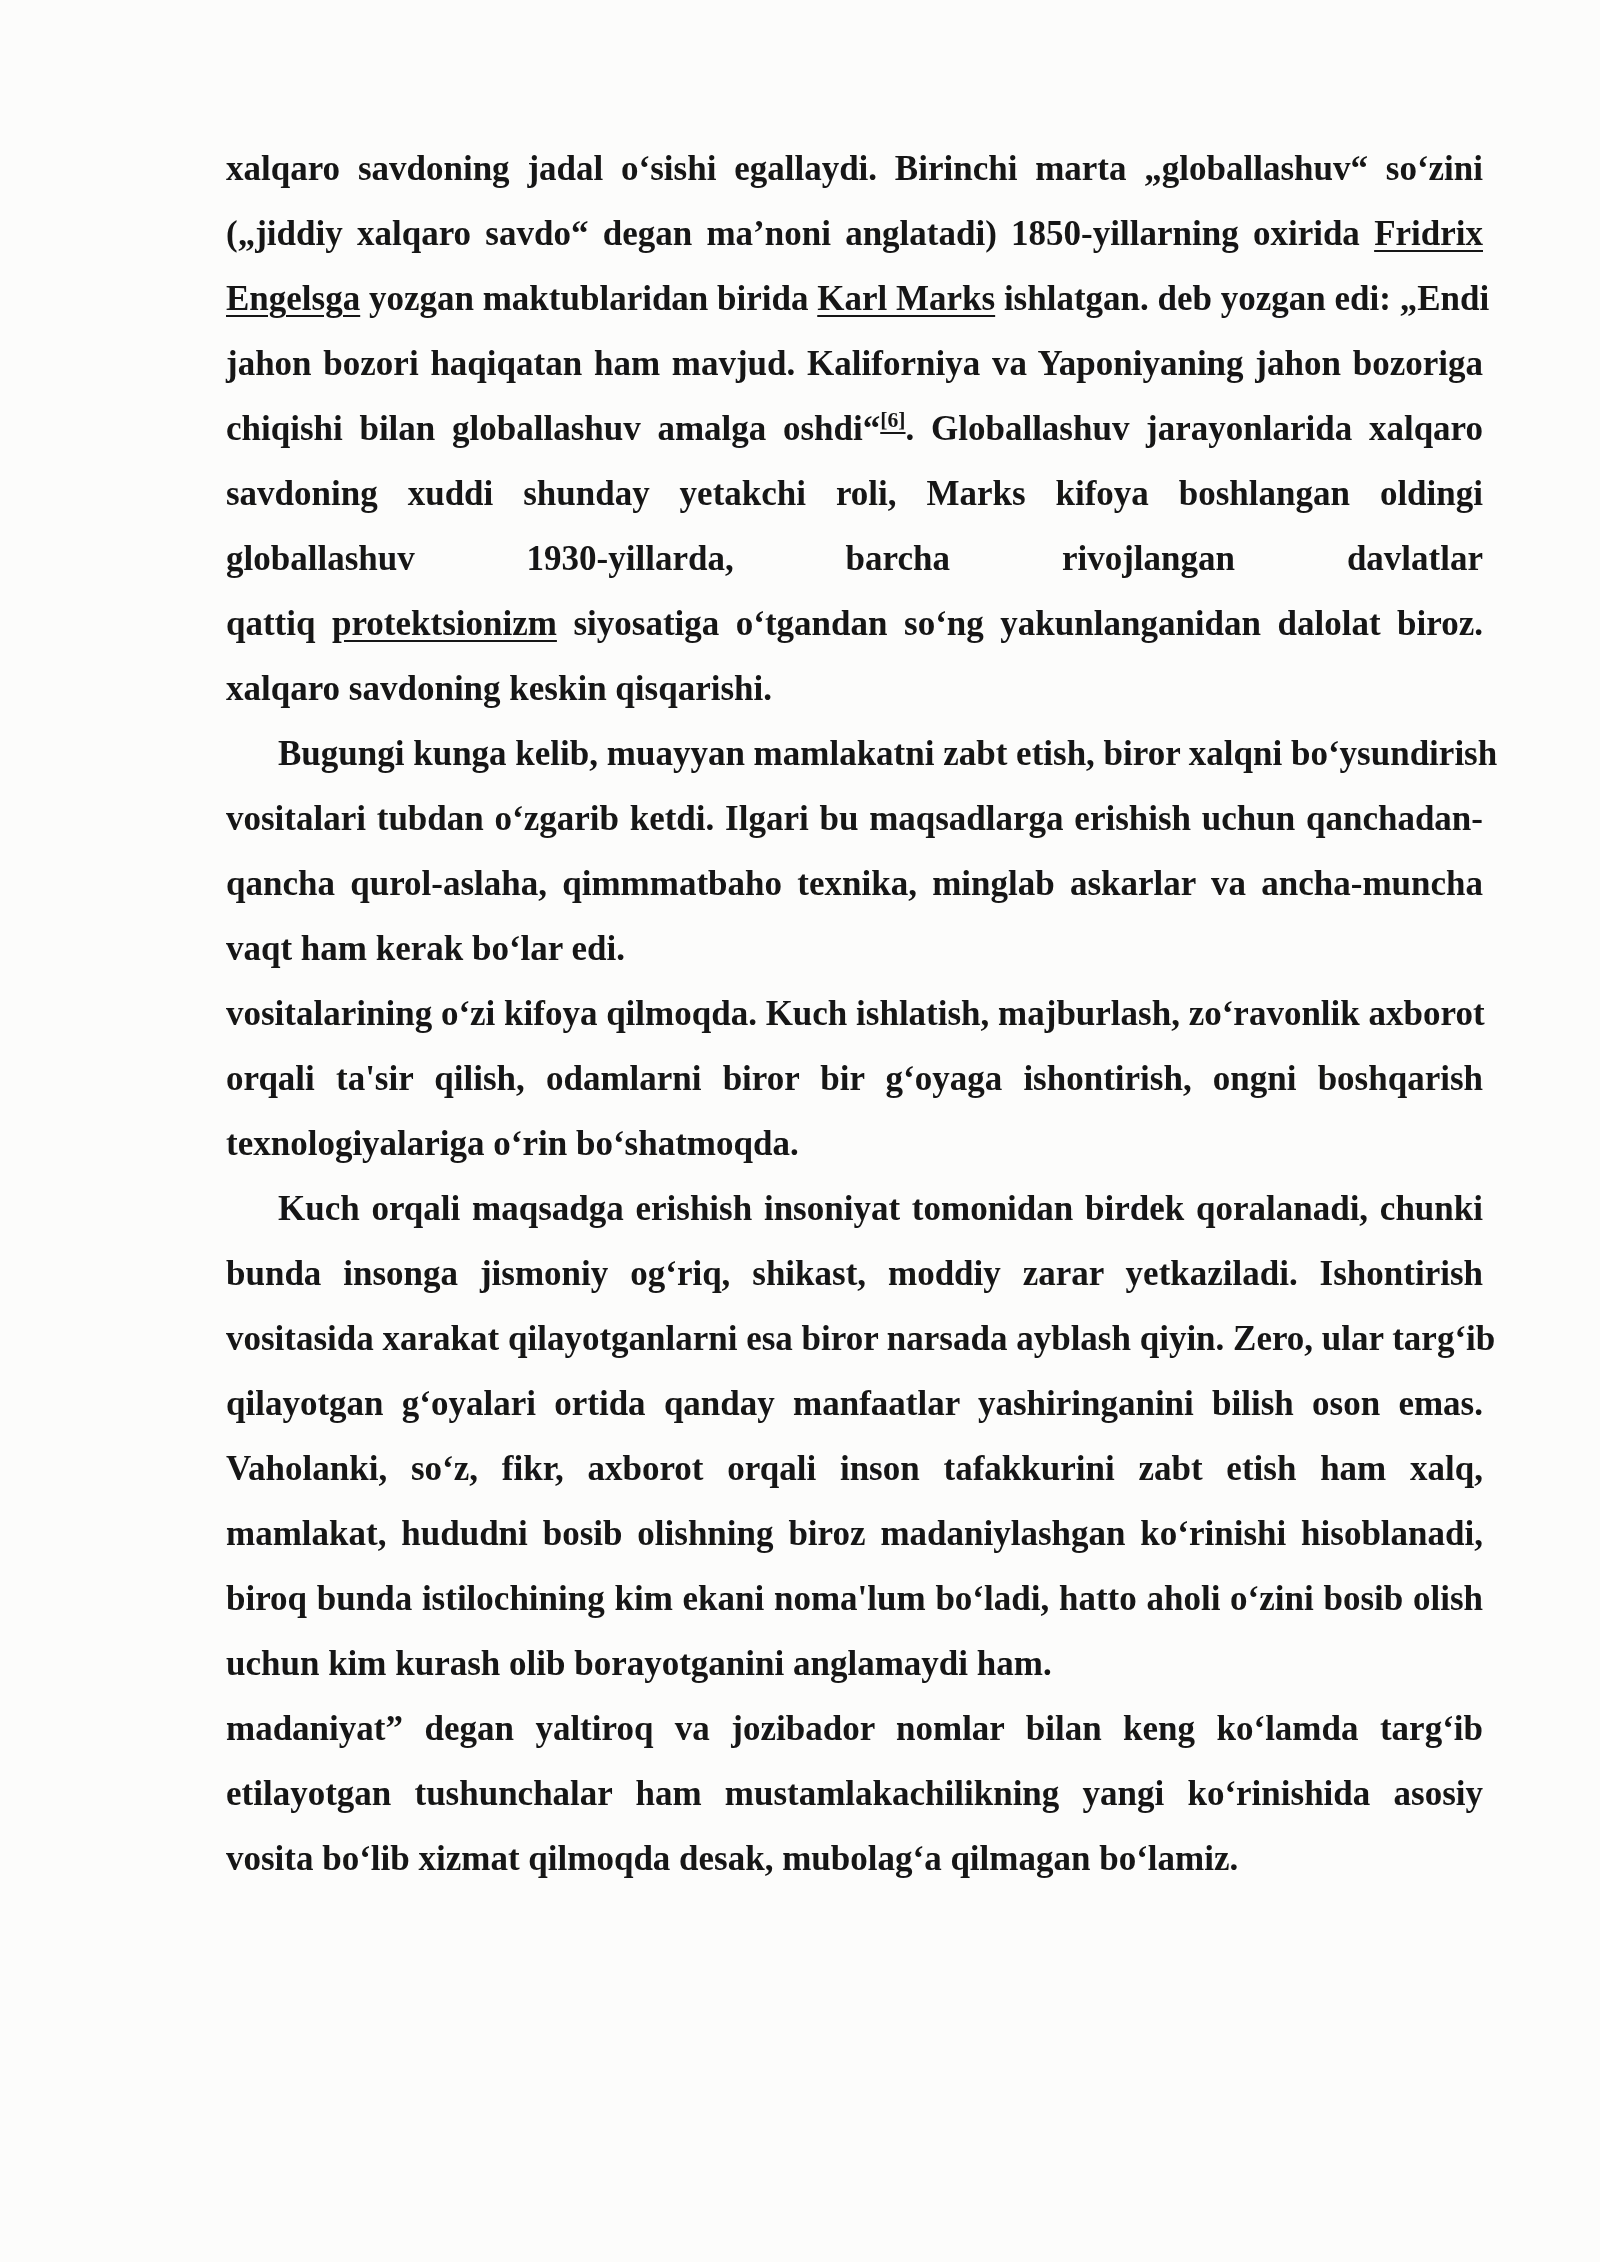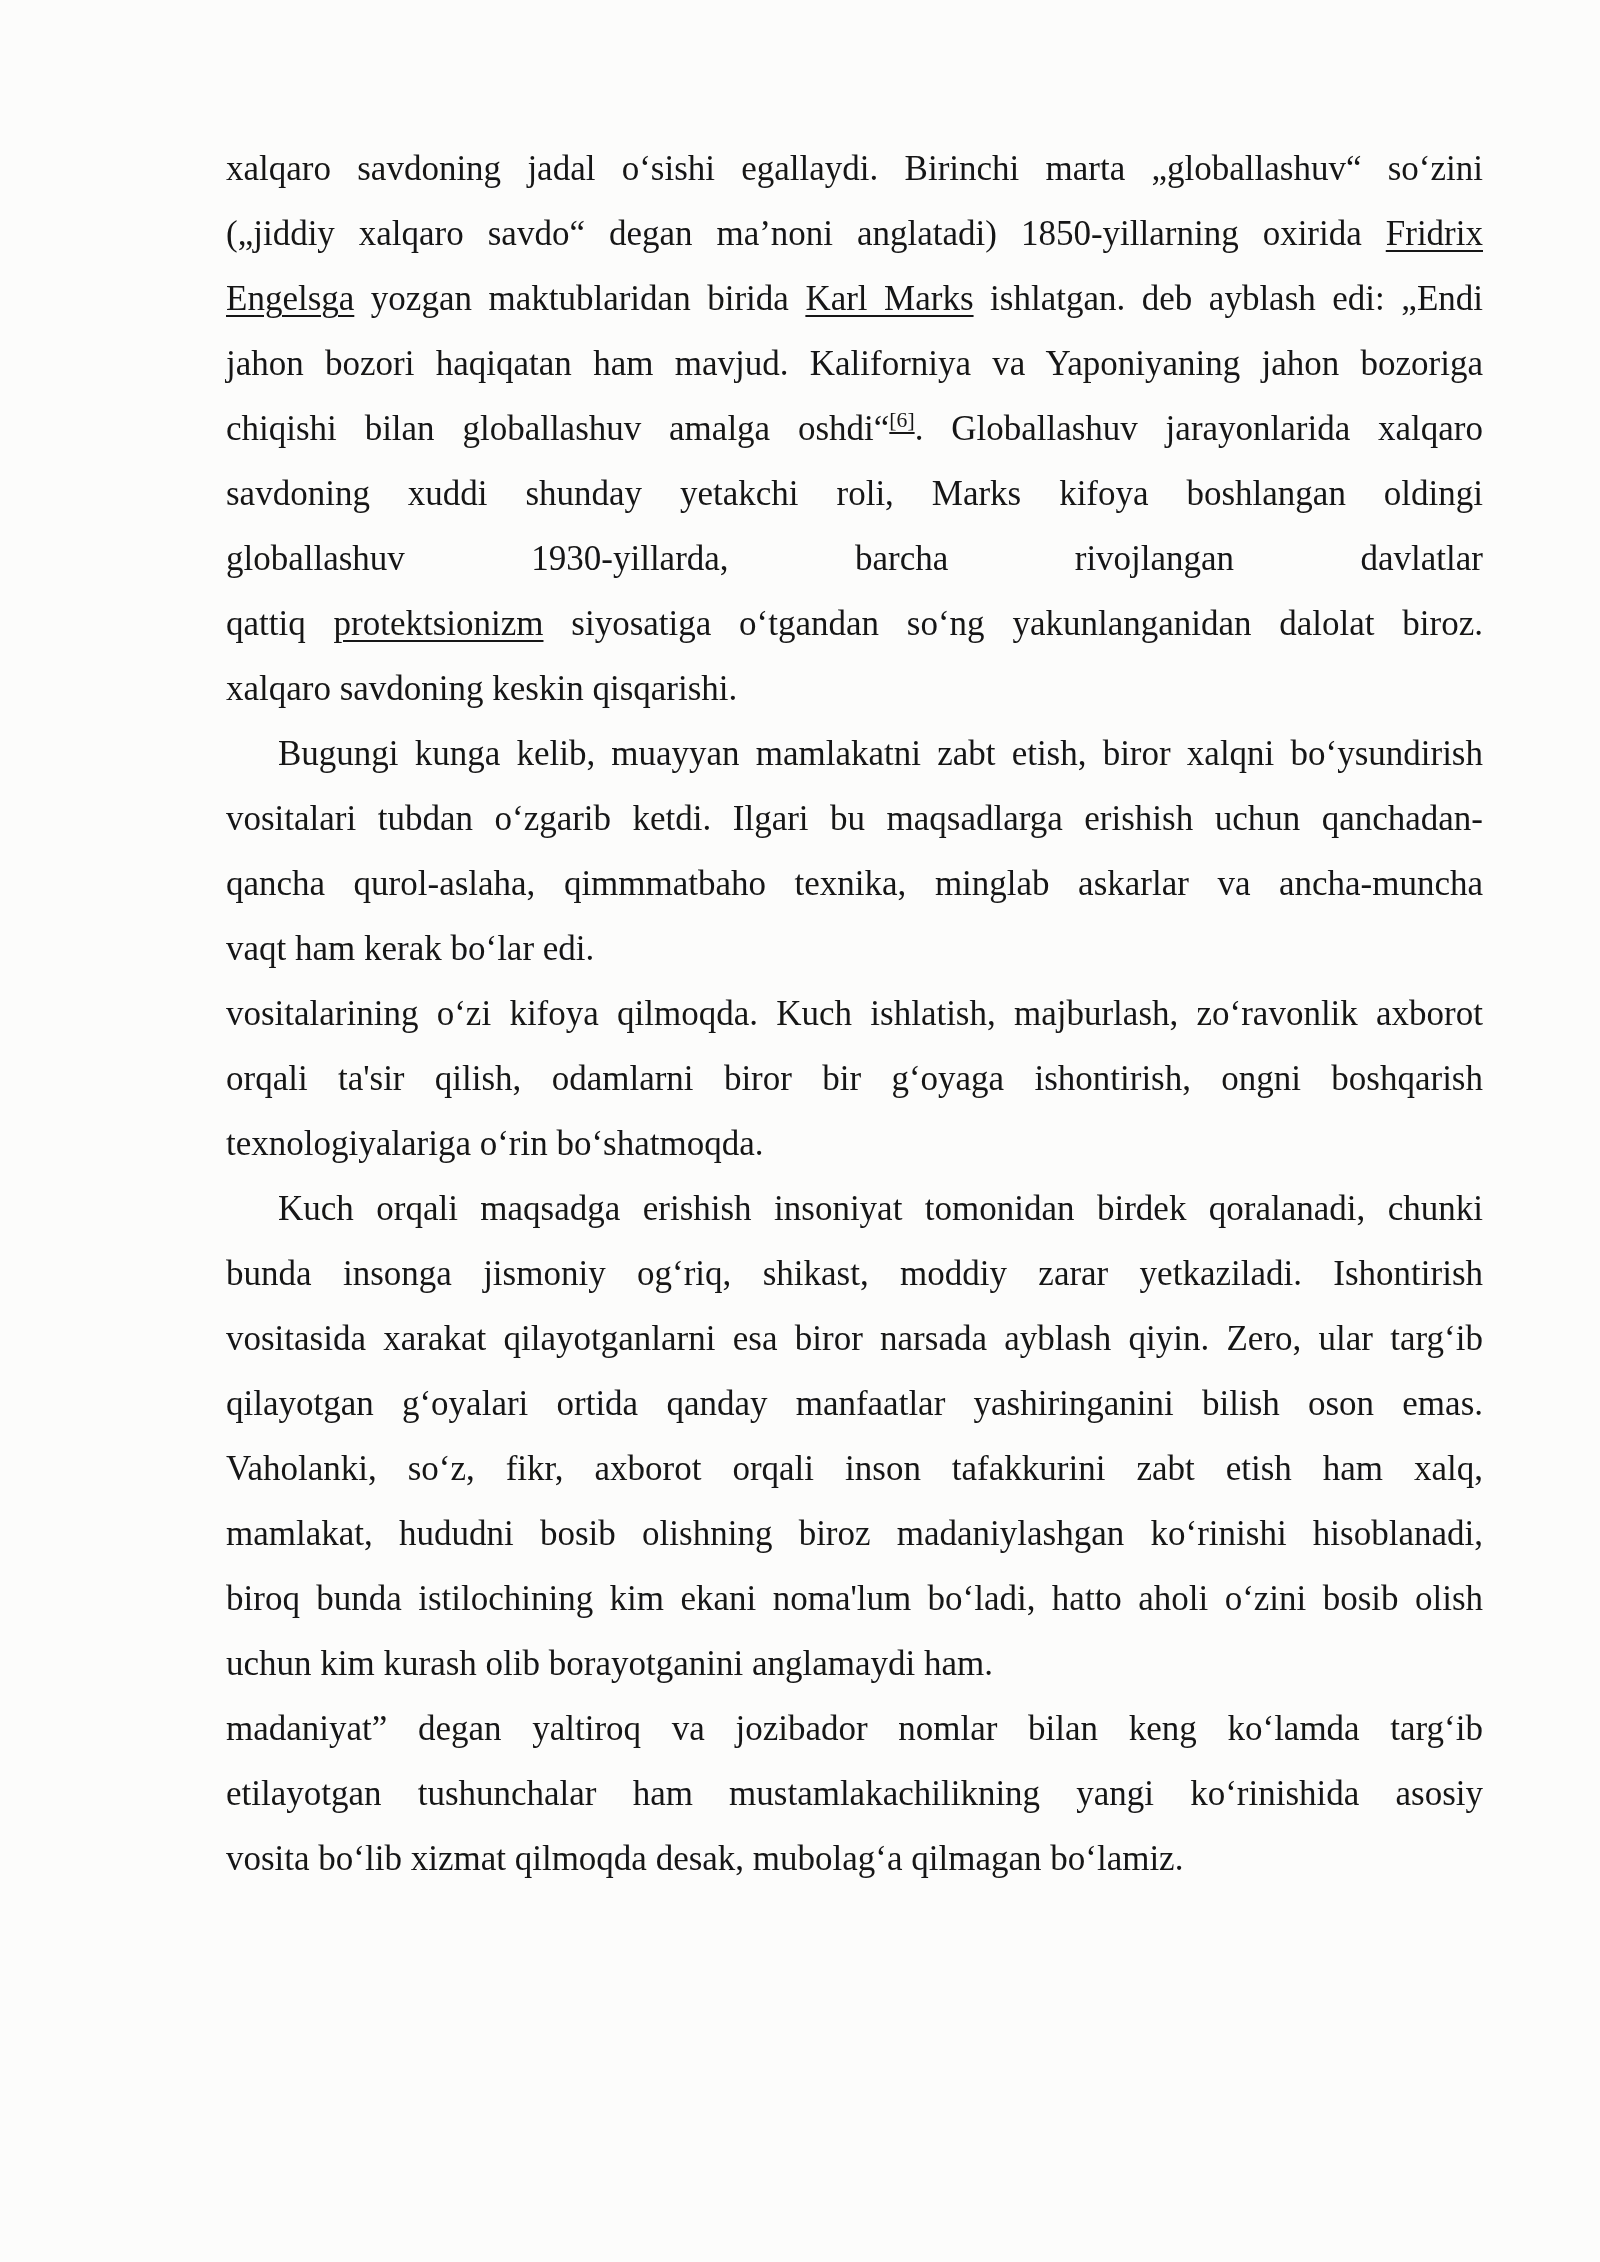--- a/index.html
+++ b/index.html
@@ -24,20 +24,21 @@
     width:1257px;
   }
   .line{
     font-size:35px;
     line-height:65px;
     height:65px;
     white-space:nowrap;
     text-align:justify;
     text-align-last:justify;
     overflow:visible;
+    font-weight:bold;
   }
   .line.para-end{
     text-align-last:left;
   }
   .line.indent{
     text-indent:52px;
   }
   .u{
     text-decoration:underline;
     text-decoration-thickness:2px;
@@ -49,21 +50,21 @@
     line-height:0;
   }
 </style>
 </head>
 <body>
 
 <div class="page">
   <div class="text-block">
       <div class="line"><span>xalqaro savdoning jadal o‘sishi egallaydi. Birinchi marta „globallashuv“ so‘zini</span></div>
       <div class="line"><span>(„jiddiy xalqaro savdo“ degan ma’noni anglatadi) 1850-yillarning oxirida </span><span class="u">Fridrix</span></div>
-      <div class="line"><span class="u">Engelsga</span><span> yozgan maktublaridan birida </span><span class="u">Karl Marks</span><span> ishlatgan. deb ayblash edi: „Endi</span></div>
+      <div class="line"><span class="u">Engelsga</span><span> yozgan maktublaridan birida </span><span class="u">Karl Marks</span><span> ishlatgan. deb yozgan edi: „Endi</span></div>
       <div class="line"><span>jahon bozori haqiqatan ham mavjud. Kaliforniya va Yaponiyaning jahon bozoriga</span></div>
       <div class="line"><span>chiqishi bilan globallashuv amalga oshdi“</span><span class="u sup">[6]</span><span>. Globallashuv jarayonlarida xalqaro</span></div>
       <div class="line"><span>savdoning xuddi shunday yetakchi roli, Marks kifoya boshlangan oldingi</span></div>
       <div class="line"><span>globallashuv 1930-yillarda, barcha rivojlangan davlatlar</span></div>
       <div class="line"><span>qattiq </span><span class="u">protektsionizm</span><span> siyosatiga o‘tgandan so‘ng yakunlanganidan dalolat biroz.</span></div>
       <div class="line para-end"><span>xalqaro savdoning keskin qisqarishi.</span></div>
       <div class="line indent"><span>Bugungi kunga kelib, muayyan mamlakatni zabt etish, biror xalqni bo‘ysundirish</span></div>
       <div class="line"><span>vositalari tubdan o‘zgarib ketdi. Ilgari bu maqsadlarga erishish uchun qanchadan-</span></div>
       <div class="line"><span>qancha qurol-aslaha, qimmmatbaho texnika, minglab askarlar va ancha-muncha</span></div>
       <div class="line para-end"><span>vaqt ham kerak bo‘lar edi.</span></div>

